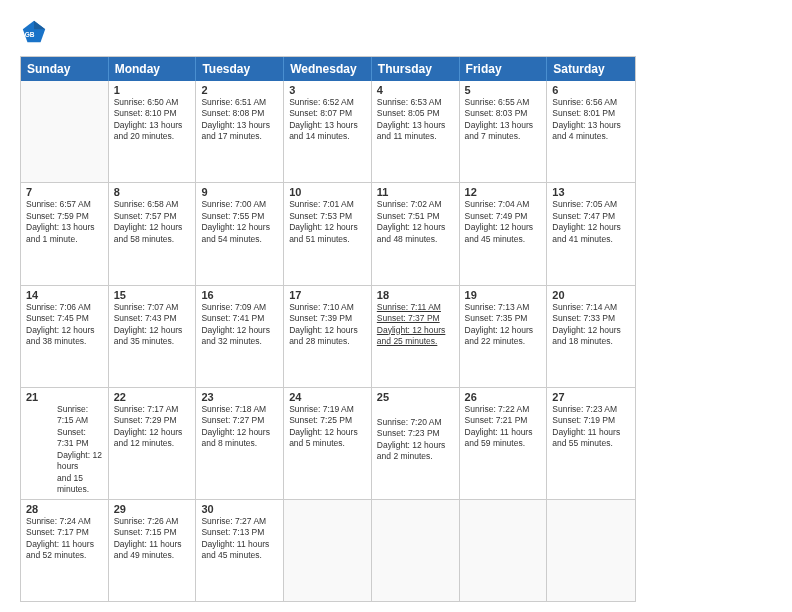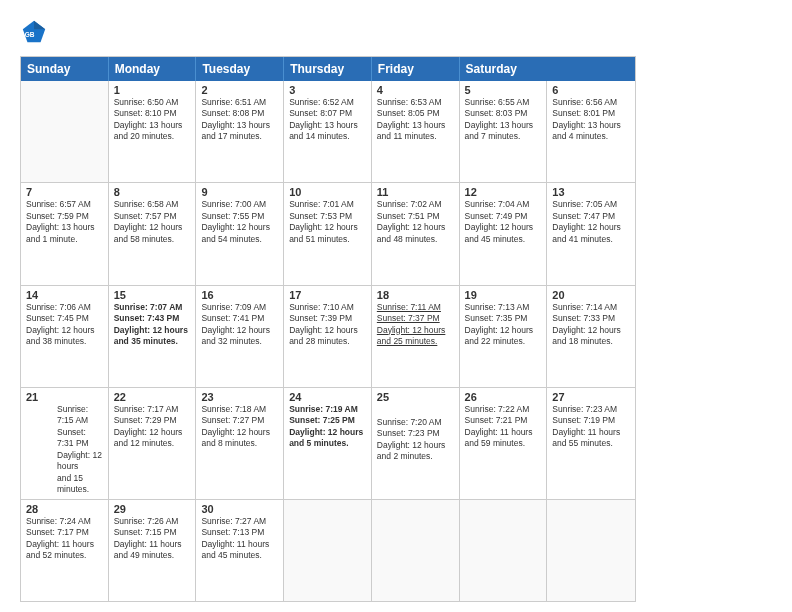--- a/index.html
+++ b/index.html
@@ -126,20 +126,21 @@
       <div class="month-title"></div>
       <div class="subtitle"></div>
     </div>
   </div>
 
   <div class="calendar">
     <div class="cal-header">
         <div class="cal-header-cell">Sunday</div>
         <div class="cal-header-cell">Monday</div>
         <div class="cal-header-cell">Tuesday</div>
+        <div class="cal-header-cell">Wednesday</div>
         <div class="cal-header-cell">Thursday</div>
         <div class="cal-header-cell">Friday</div>
         <div class="cal-header-cell">Saturday</div>
       </div>
     <div class="cal-body">
         <div class="cal-row">
           <div class="cal-cell empty"></div>
           <div class="cal-cell">
             <div class="day-num">1</div>
             <div class="day-info" style="white-space: pre-line;">Sunrise: 6:50 AM
@@ -237,21 +238,21 @@
         <div class="cal-row">
           <div class="cal-cell">
             <div class="day-num">14</div>
             <div class="day-info" style="white-space: pre-line;">Sunrise: 7:06 AM
 Sunset: 7:45 PM
 Daylight: 12 hours
 and 38 minutes.</div>
           </div>
           <div class="cal-cell">
             <div class="day-num">15</div>
-            <div class="day-info" style="white-space: pre-line; font-weight: bold;">Sunrise: 7:07 AM
+            <div class="day-info" style="white-space: pre-line;">Sunrise: 7:07 AM
 Sunset: 7:43 PM
 Daylight: 12 hours
 and 35 minutes.</div>
           </div>
           <div class="cal-cell">
             <div class="day-num">16</div>
             <div class="day-info" style="white-space: pre-line;">Sunrise: 7:09 AM
 Sunset: 7:41 PM
 Daylight: 12 hours
 and 32 minutes.</div>
@@ -302,21 +303,21 @@
           </div>
           <div class="cal-cell">
             <div class="day-num">23</div>
             <div class="day-info" style="white-space: pre-line;">Sunrise: 7:18 AM
 Sunset: 7:27 PM
 Daylight: 12 hours
 and 8 minutes.</div>
           </div>
           <div class="cal-cell">
             <div class="day-num">24</div>
-            <div class="day-info" style="white-space: pre-line; font-weight: bold;">Sunrise: 7:19 AM
+            <div class="day-info" style="white-space: pre-line;">Sunrise: 7:19 AM
 Sunset: 7:25 PM
 Daylight: 12 hours
 and 5 minutes.</div>
           </div>
           <div class="cal-cell">
             <div class="day-num">25</div>
             <div class="day-info" style="white-space: pre-line; margin-top: 14px;">Sunrise: 7:20 AM
 Sunset: 7:23 PM
 Daylight: 12 hours
 and 2 minutes.</div>

